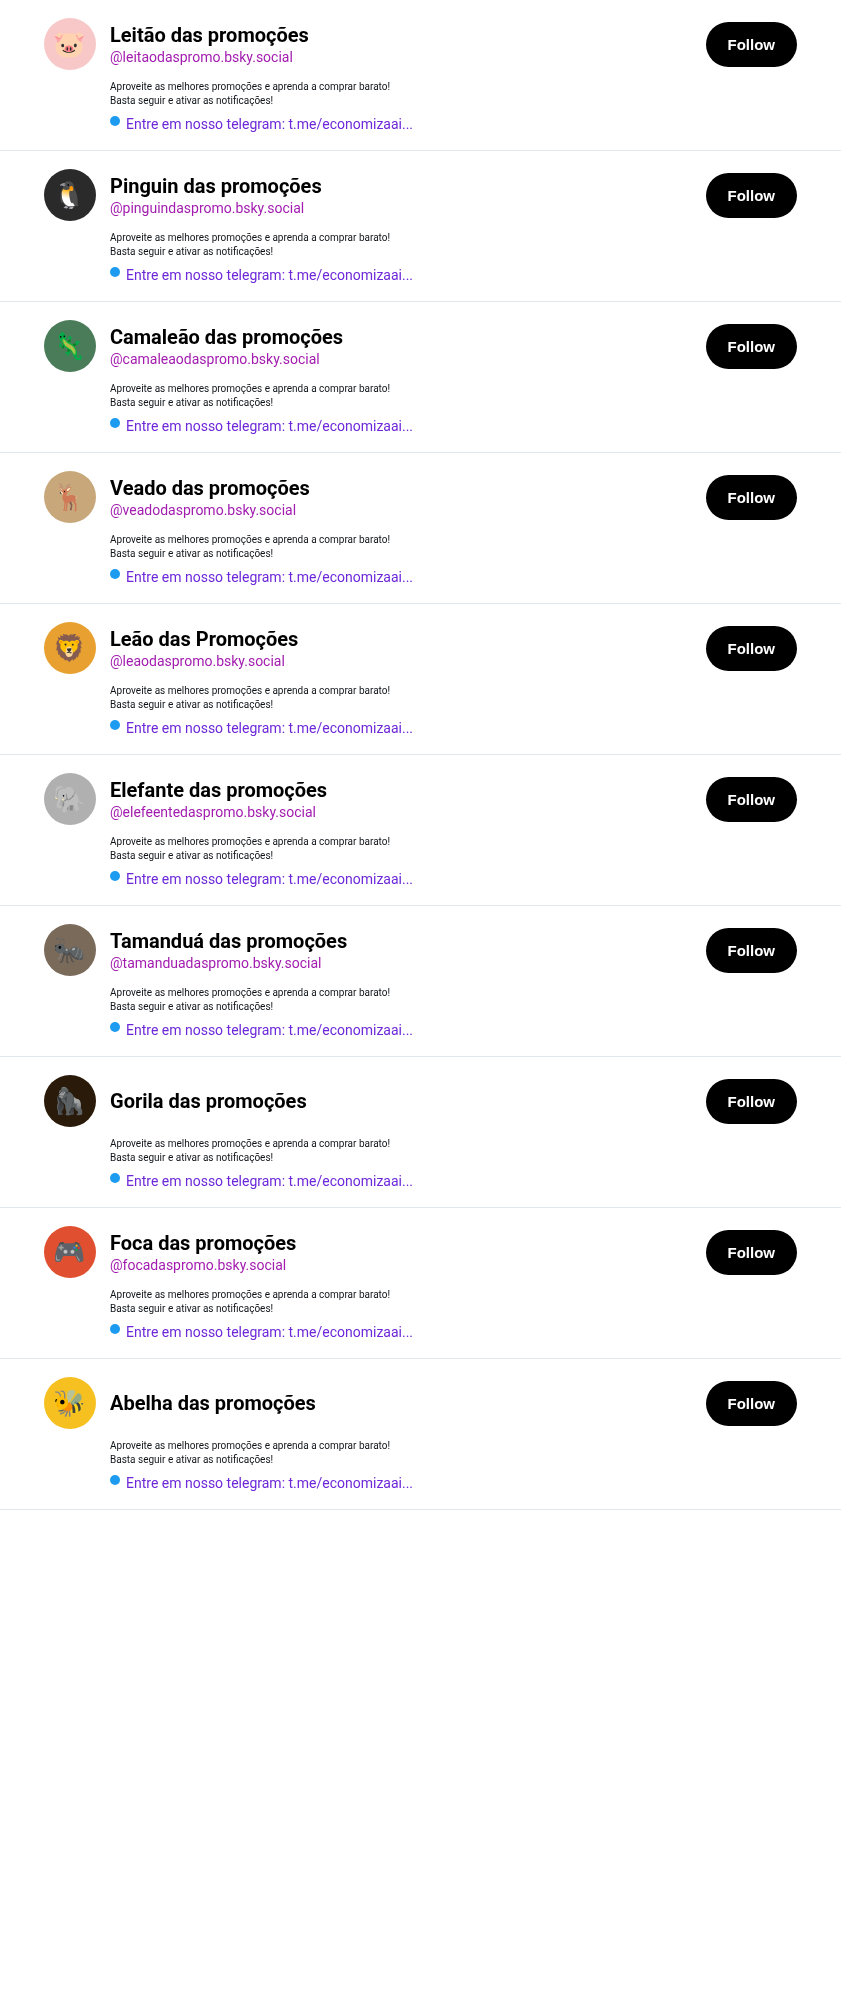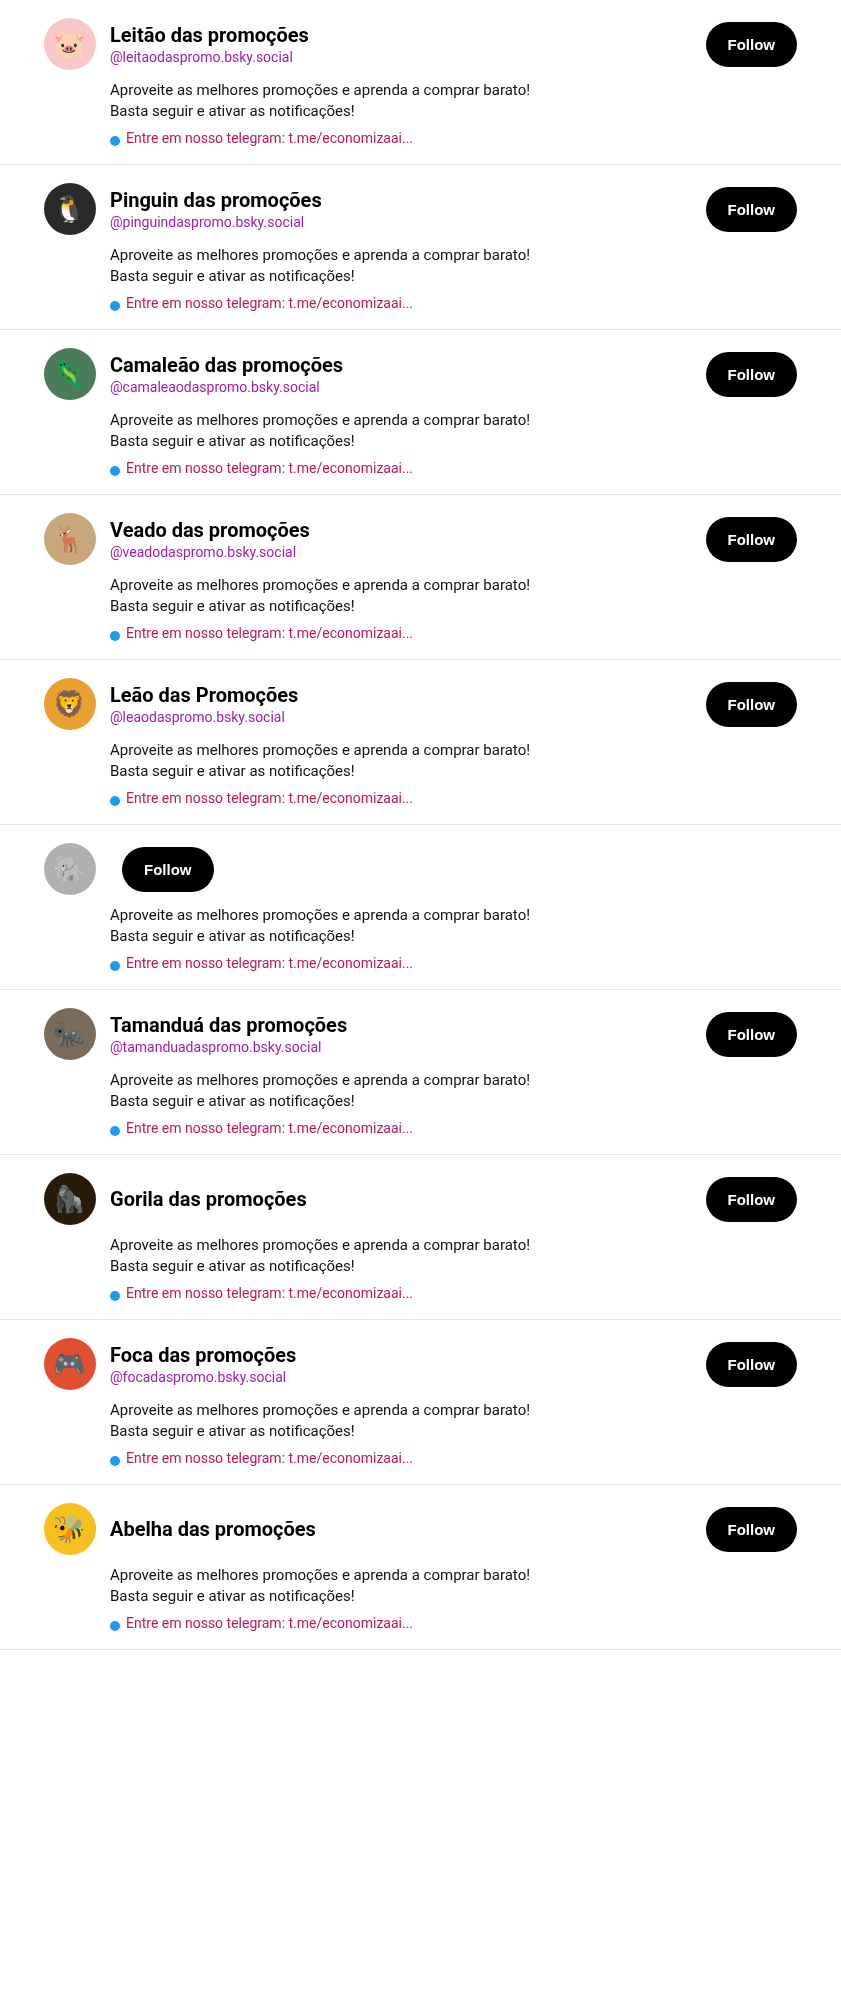--- a/index.html
+++ b/index.html
@@ -56,32 +56,32 @@
       border: none;
       border-radius: 999px;
       padding: 14px 22px;
       font-size: 15px;
       font-weight: 700;
       cursor: pointer;
       white-space: nowrap;
       margin-left: 12px;
     }
     .account-description {
-      font-size: 15px;
+      font-size: 10px;
       color: #0f1419;
       line-height: 1.4;
       margin-left: 66px;
       margin-bottom: 8px;
     }
     .account-link {
       font-size: 14px;
-      color: #be185d;
+      color: #6d28d9;
       margin-left: 66px;
       display: flex;
-      align-items: flex-end;
+      align-items: flex-start;
       gap: 6px;
     }
     .blue-dot {
       width: 10px;
       height: 10px;
       border-radius: 50%;
       background: #1d9bf0;
       display: inline-block;
       flex-shrink: 0;
     }
@@ -194,20 +194,24 @@
     <div class="account-link">
       <span class="blue-dot"></span>
       <span>Entre em nosso telegram: t.me/economizaai...</span>
     </div>
   </div>
     <div class="account-card">
     <div class="account-header">
       <div class="avatar avatar-elefante">
         <span style="font-size:26px">🐘</span>
       </div>
+      <div class="account-info">
+        <div class="account-name">Elefante das promoções</div>
+        <div class="account-handle">@elefeentedaspromo.bsky.social</div>
+      </div>
       <button class="follow-button">Follow</button>
     </div>
     <div class="account-description">
       Aproveite as melhores promoções e aprenda a comprar barato!<br>Basta seguir e ativar as notificações!
     </div>
     <div class="account-link">
       <span class="blue-dot"></span>
       <span>Entre em nosso telegram: t.me/economizaai...</span>
     </div>
   </div>

